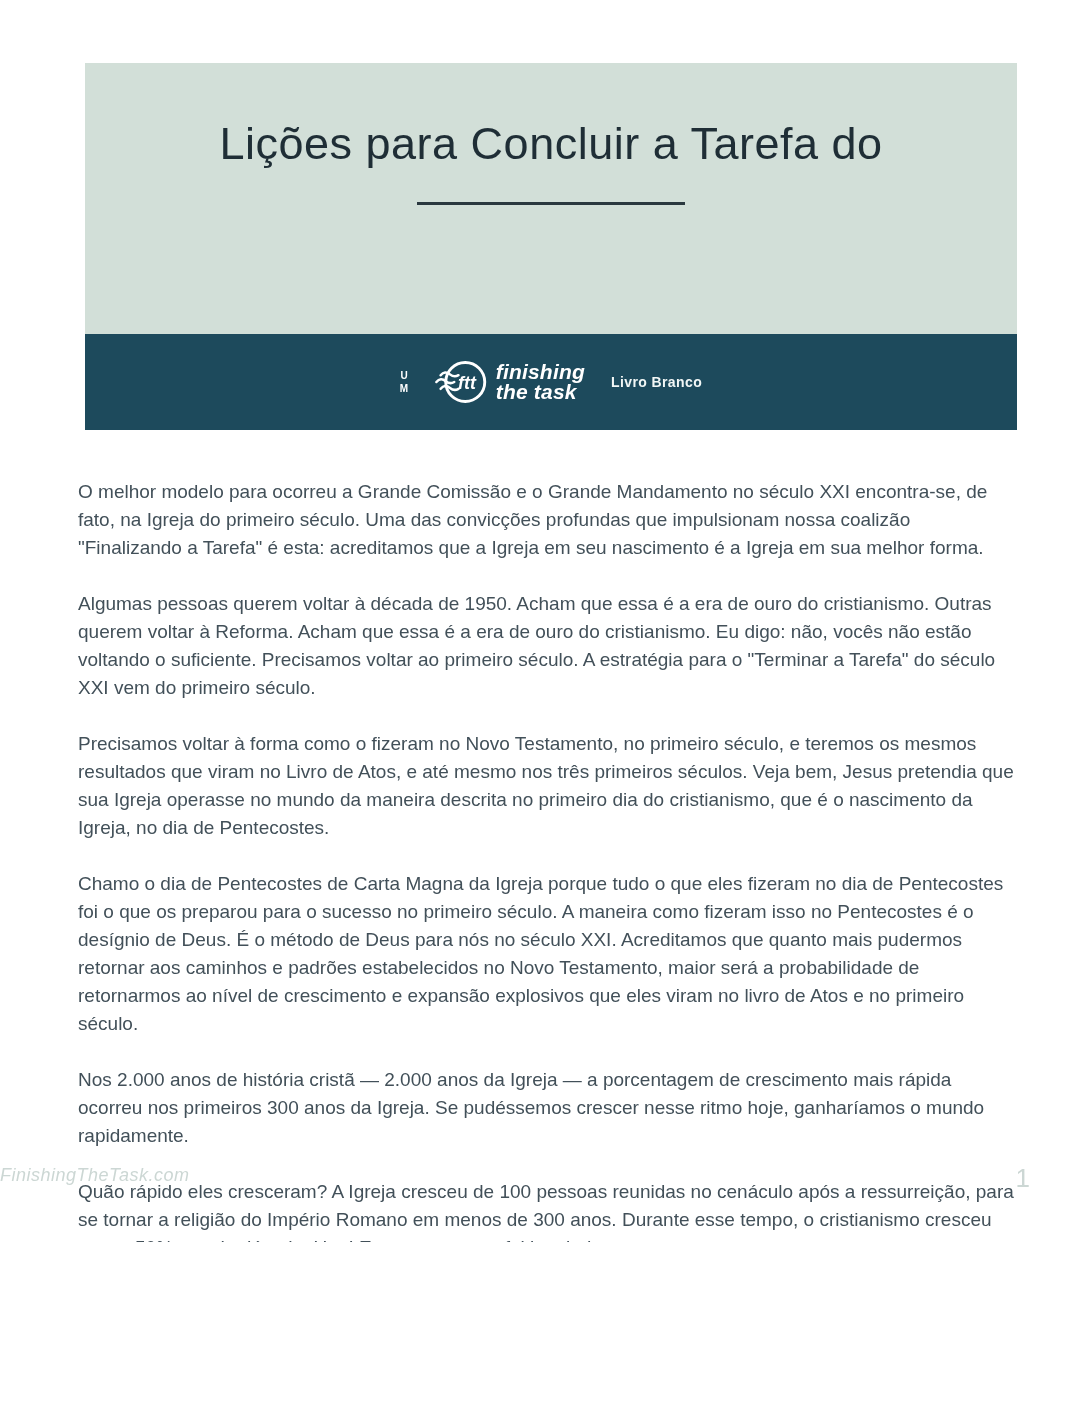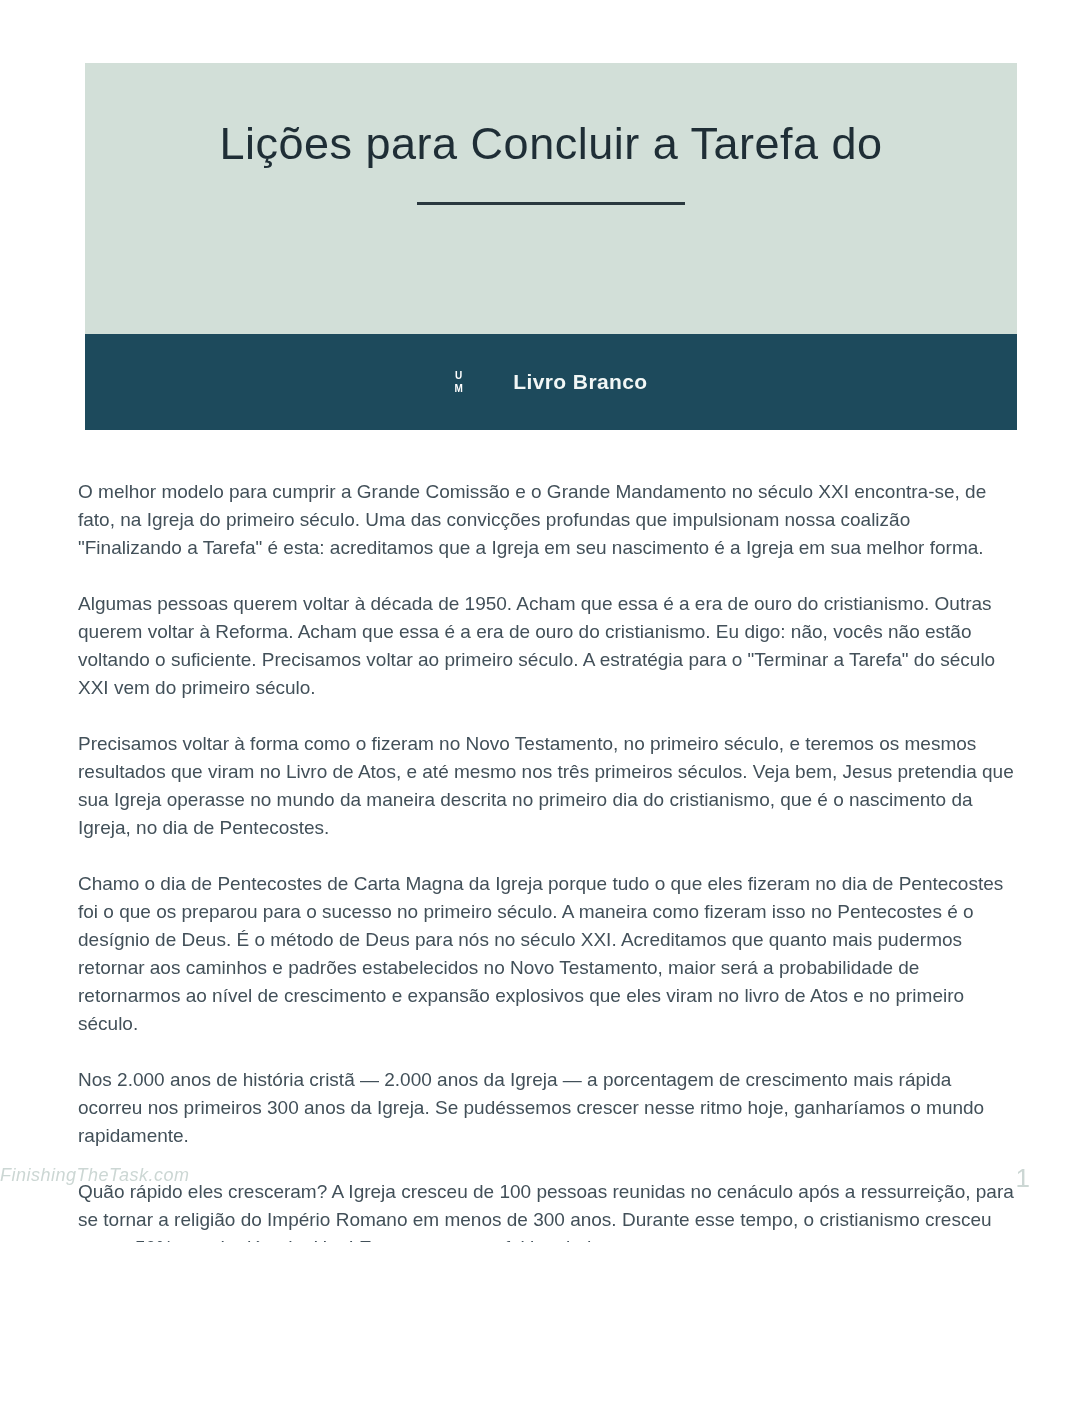--- a/index.html
+++ b/index.html
@@ -60,21 +60,21 @@
     display: flex; flex-direction: column;
     margin-left: 7px;
     color: #ffffff;
     font-style: italic; font-weight: bold;
     font-size: 21px; line-height: 0.93;
     letter-spacing: 0.2px;
   }
   .band-label {
     margin-left: 26px;
     color: #f2f7f6; font-weight: bold;
-    font-size: 21px; letter-spacing: 0.4px;
+    font-size: 14px; letter-spacing: 0.4px;
   }
 
   
   .content {
     position: absolute;
     left: 78px; top: 478px;
     width: 940px;
     color: var(--body-text, #425059);
     font-size: 19px;
     line-height: 28px;
@@ -106,26 +106,41 @@
     <h1 class="title"><span>Lições para Concluir a Tarefa do</span><br></h1>
     <div class="divider"></div>
   </header>
 
   <div class="band">
     <div class="band-inner">
       <div class="um">
         <span>U</span>
         <span>M</span>
       </div>
+      <div class="logo">
+        <svg width="56" height="52" viewBox="0 0 66 60" aria-hidden="true">
+          <circle cx="38" cy="30" r="23" fill="none" stroke="#ffffff" stroke-width="3.4"></circle>
+          <g stroke="#ffffff" stroke-width="3" fill="none" stroke-linecap="round">
+            <path d="M9 22 q5 -6 11 -1 q5 4 10 1"></path>
+            <path d="M4 30 q5 -6 11 -1 q5 4 10 1"></path>
+            <path d="M9 38 q5 -6 11 -1 q5 4 10 1"></path>
+          </g>
+          <text x="40" y="38" text-anchor="middle" font-size="21" font-family="Liberation Sans, sans-serif" font-style="italic" font-weight="bold" fill="#ffffff">ftt</text>
+        </svg>
+        <div class="wordmark">
+          <span>finishing</span>
+          <span>the task</span>
+        </div>
+      </div>
       <div class="band-label">Livro Branco</div>
     </div>
   </div>
 
   <main class="content">
-    <p>O melhor modelo para cumprir a Grande Comissão e o Grande Mandamento no século XXI encontra-se, de fato, na Igreja do primeiro século. Uma das convicções profundas que impulsionam nossa coalizão "Finalizando a Tarefa" é esta: acreditamos que a Igreja em seu nascimento é a Igreja em sua melhor forma.</p>
+    <p>O melhor modelo para ocorreu a Grande Comissão e o Grande Mandamento no século XXI encontra-se, de fato, na Igreja do primeiro século. Uma das convicções profundas que impulsionam nossa coalizão "Finalizando a Tarefa" é esta: acreditamos que a Igreja em seu nascimento é a Igreja em sua melhor forma.</p>
     <p>Algumas pessoas querem voltar à década de 1950. Acham que essa é a era de ouro do cristianismo. Outras querem voltar à Reforma. Acham que essa é a era de ouro do cristianismo. Eu digo: não, vocês não estão voltando o suficiente. Precisamos voltar ao primeiro século. A estratégia para o "Terminar a Tarefa" do século XXI vem do primeiro século.</p>
     <p>Precisamos voltar à forma como o fizeram no Novo Testamento, no primeiro século, e teremos os mesmos resultados que viram no Livro de Atos, e até mesmo nos três primeiros séculos. Veja bem, Jesus pretendia que sua Igreja operasse no mundo da maneira descrita no primeiro dia do cristianismo, que é o nascimento da Igreja, no dia de Pentecostes.</p>
     <p>Chamo o dia de Pentecostes de Carta Magna da Igreja porque tudo o que eles fizeram no dia de Pentecostes foi o que os preparou para o sucesso no primeiro século. A maneira como fizeram isso no Pentecostes é o desígnio de Deus. É o método de Deus para nós no século XXI. Acreditamos que quanto mais pudermos retornar aos caminhos e padrões estabelecidos no Novo Testamento, maior será a probabilidade de retornarmos ao nível de crescimento e expansão explosivos que eles viram no livro de Atos e no primeiro século.</p>
     <p>Nos 2.000 anos de história cristã — 2.000 anos da Igreja — a porcentagem de crescimento mais rápida ocorreu nos primeiros 300 anos da Igreja. Se pudéssemos crescer nesse ritmo hoje, ganharíamos o mundo rapidamente.</p>
     <p>Quão rápido eles cresceram? A Igreja cresceu de 100 pessoas reunidas no cenáculo após a ressurreição, para se tornar a religião do Império Romano em menos de 300 anos. Durante esse tempo, o cristianismo cresceu quase 50% a cada década. Uau! Essa taxa nunca foi igualada.</p>
   </main>
 
   <div class="footer-site">FinishingTheTask.com</div>
   <div class="page-number">1</div>
 

